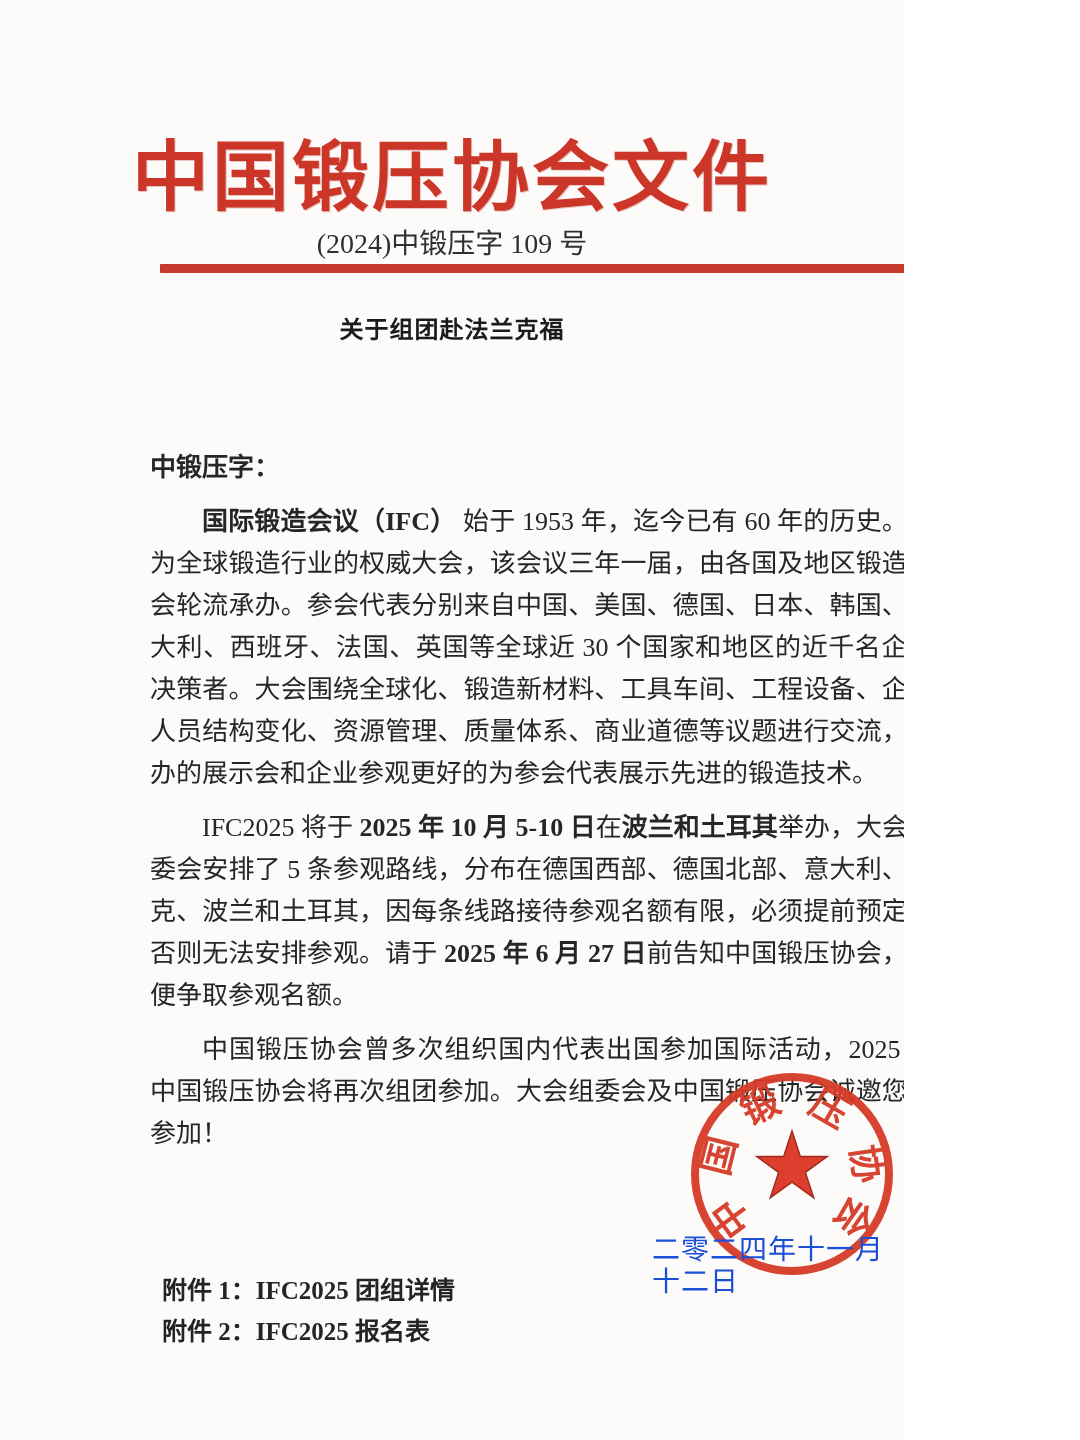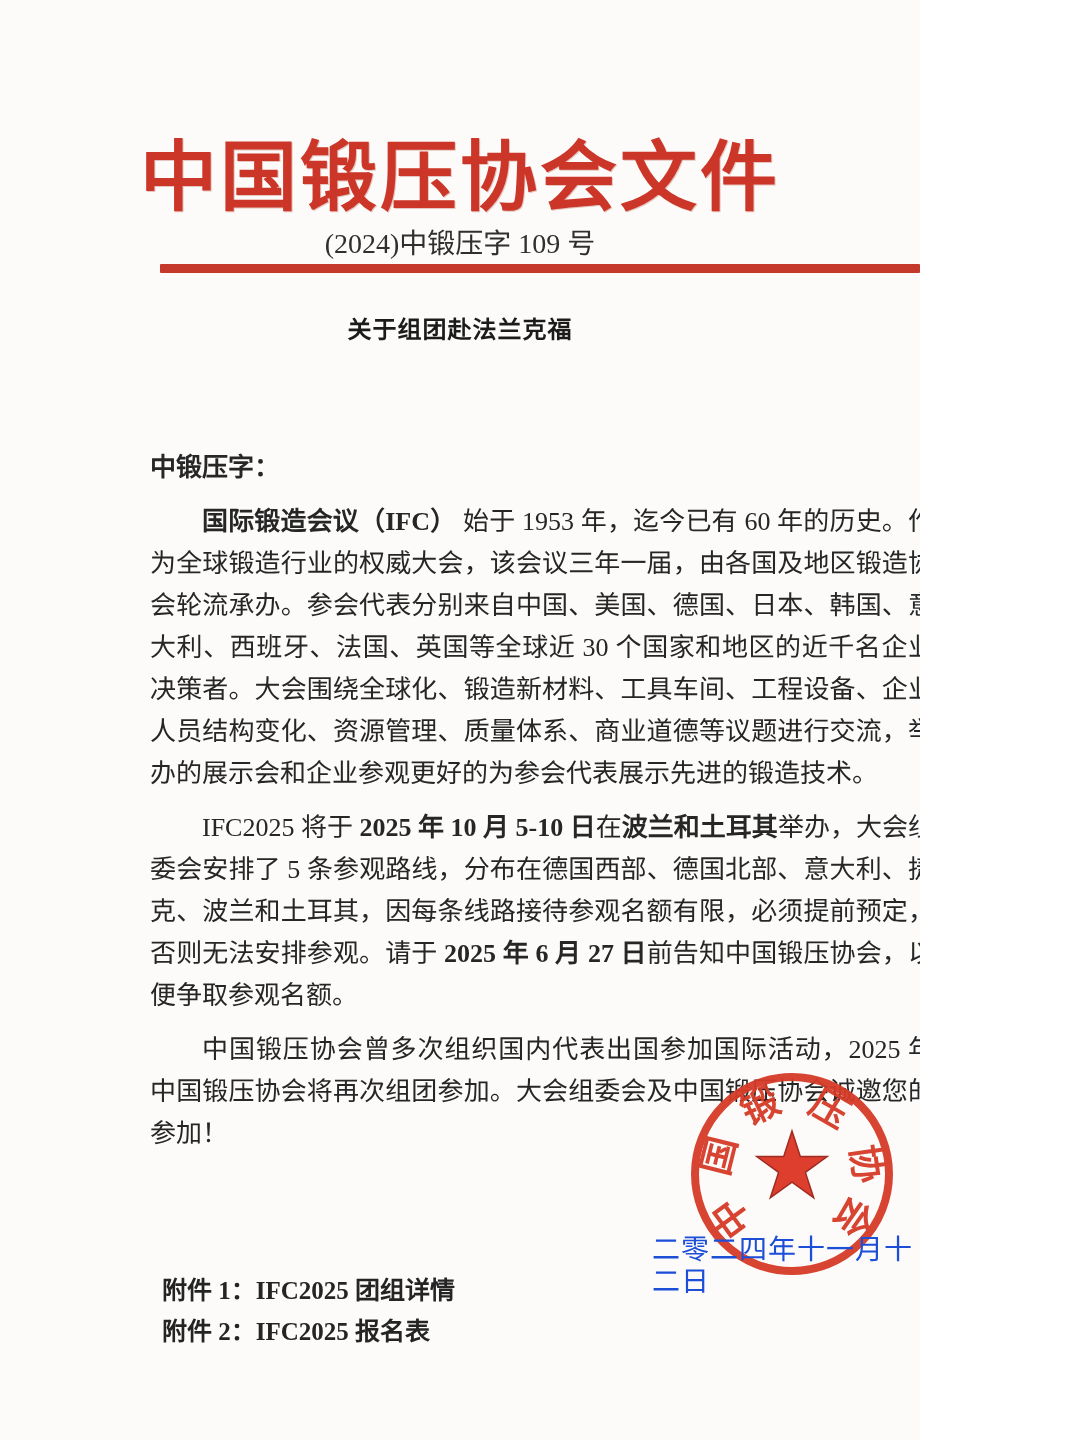--- a/index.html
+++ b/index.html
@@ -10,21 +10,20 @@
     --text-black:#262626;
     --page-bg:#fcfbf9;
   }
   html,body{margin:0;padding:0;}
   body{background:#ffffff;font-family:"Liberation Serif","DejaVu Serif",serif;}
   .page{
     position:relative;
     width:904px;height:1440px;
     background:var(--page-bg);
     overflow:hidden;
-    padding-left:16px;
   }
   .org-title{
     position:absolute;top:134px;left:0;width:100%;
     text-align:center;
     font-size:77px;line-height:88px;
     font-weight:800;
     letter-spacing:3px;
     color:var(--header-red);
     font-family:"Liberation Serif","DejaVu Serif",serif;
     text-shadow:1px 1px 0 rgba(160,40,25,0.25);

